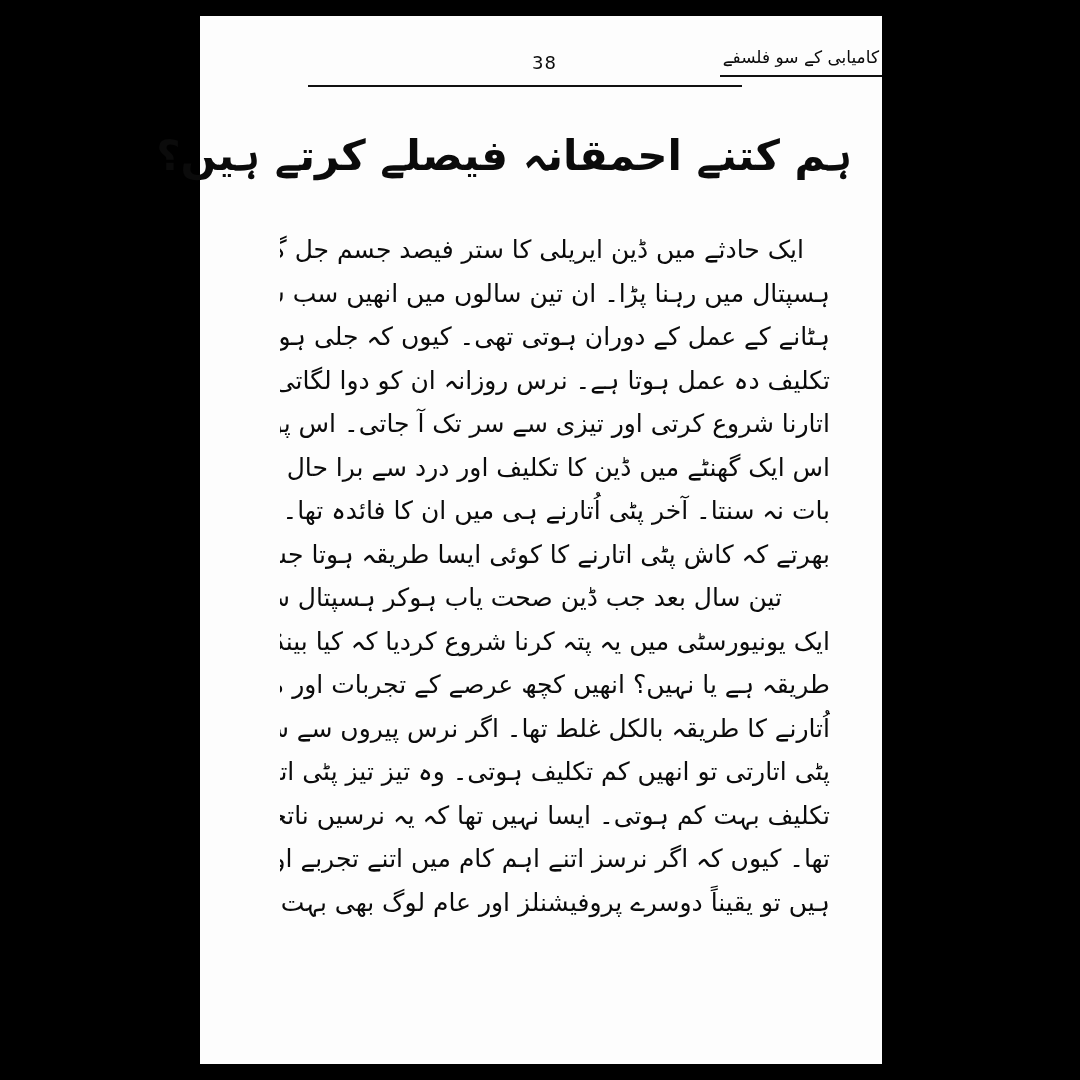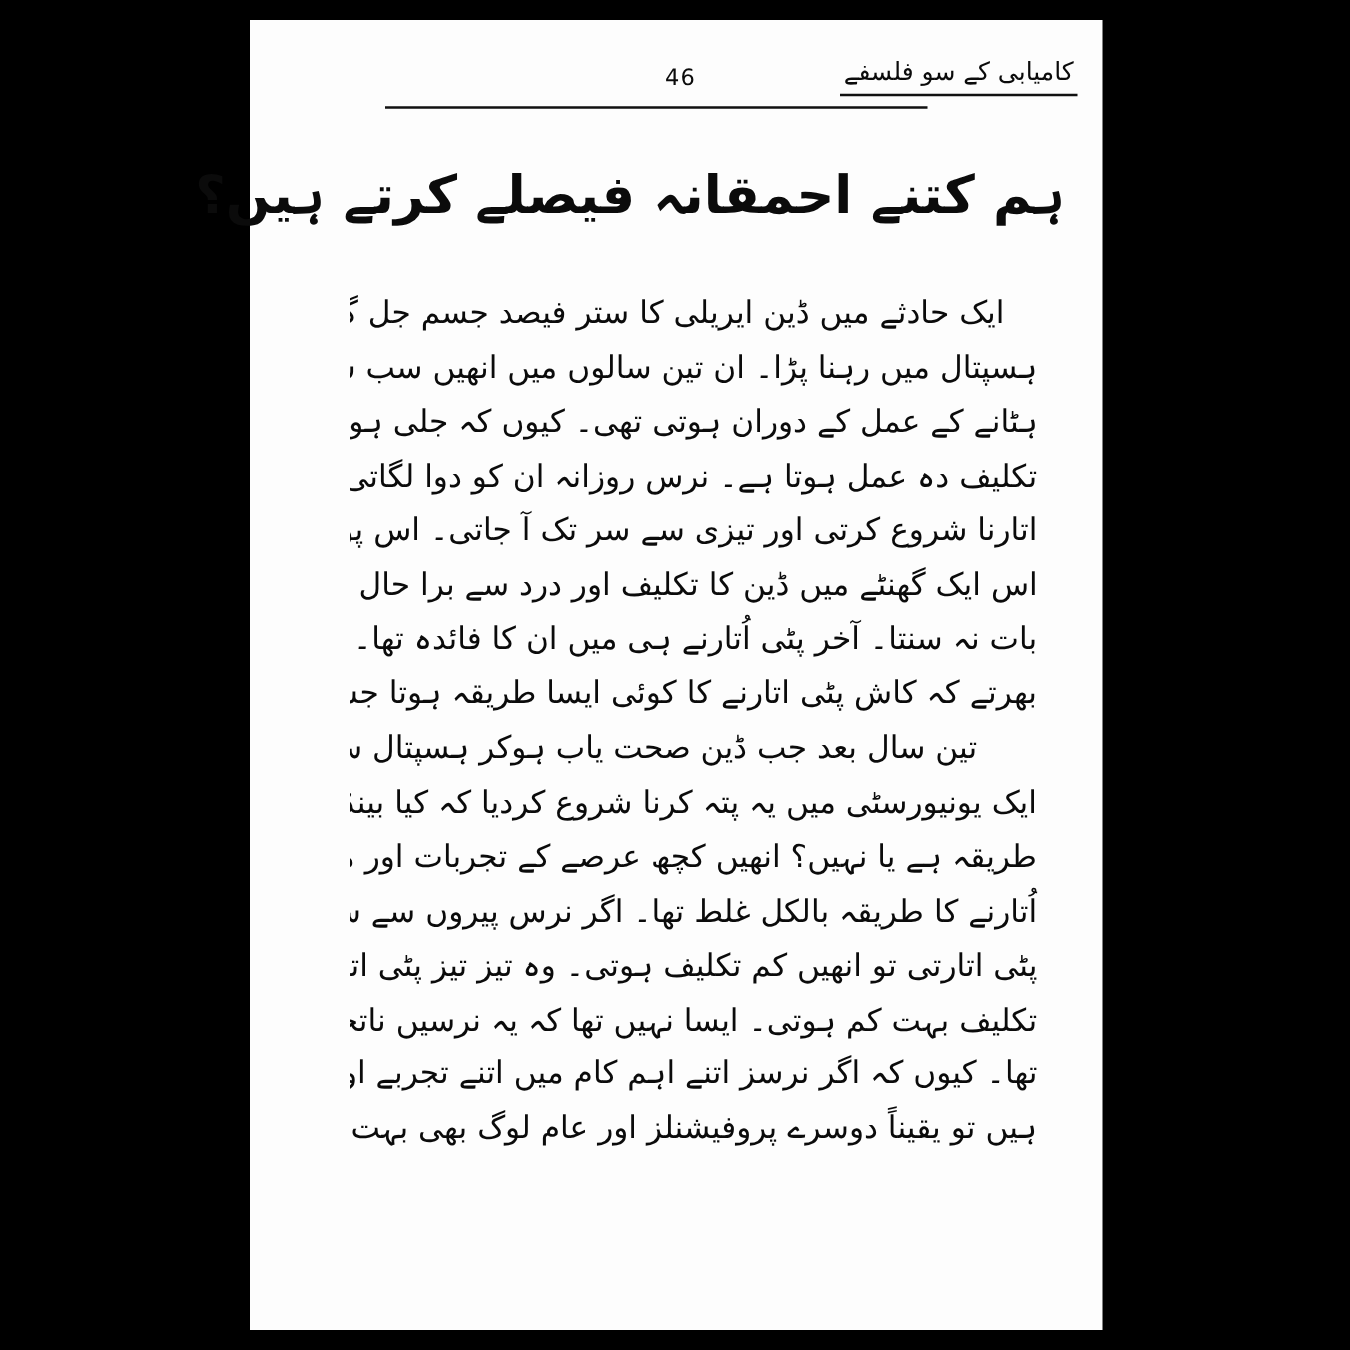--- a/index.html
+++ b/index.html
@@ -8,22 +8,22 @@
     background:#000;
     font-family:"DejaVu Sans",sans-serif;
   }
   .stage{position:absolute;inset:0;background:#000;}
   .book-page{
     position:absolute;left:200px;top:16px;width:682px;height:1048px;
     background:#fdfdfd;color:#0b0b0b;
   }
   
   .header-title{
-    position:absolute;top:28px;right:20px;
-    direction:rtl;font-size:20px;line-height:26px;
+    position:absolute;top:28px;right:0;
+    direction:rtl;font-size:17px;line-height:26px;
     padding:0 3px 5px 3px;border-bottom:2px solid #111;
     white-space:nowrap;
   }
   .page-num{
     position:absolute;top:36px;left:332px;
     font-size:18px;letter-spacing:1px;
   }
   .header-rule{
     position:absolute;top:69px;left:108px;width:434px;height:0;
     border-top:2px solid #111;
@@ -51,21 +51,21 @@
   .p1-first{padding-right:26px;padding-left:20px;}
   .p2-first{padding-right:48px;padding-left:40px;}
 </style>
 </head>
 <body>
 
 <div class="stage">
   <div class="book-page">
 
     <div class="header-title">کامیابی کے سو فلسفے</div>
-    <div class="page-num">46</div>
+    <div class="page-num">38</div>
     <div class="header-rule"></div>
 
     <div class="chapter-heading">ہم کتنے احمقانہ فیصلے کرتے ہیں؟</div>
 
     <div class="body-text">
 
       <div>
         <div class="text-line p1-first">ایک حادثے میں ڈین ایریلی کا ستر فیصد جسم جل گیا۔ علاج کیلئے انھیں تین سال</div>
         <div class="text-line">ہسپتال میں رہنا پڑا۔ ان تین سالوں میں انھیں سب سے زیادہ تکلیف جسم پر سے پٹی</div>
         <div class="text-line">ہٹانے کے عمل کے دوران ہوتی تھی۔ کیوں کہ جلی ہوئی جلد پر سے بینڈیج ہٹانا نہایت</div>

